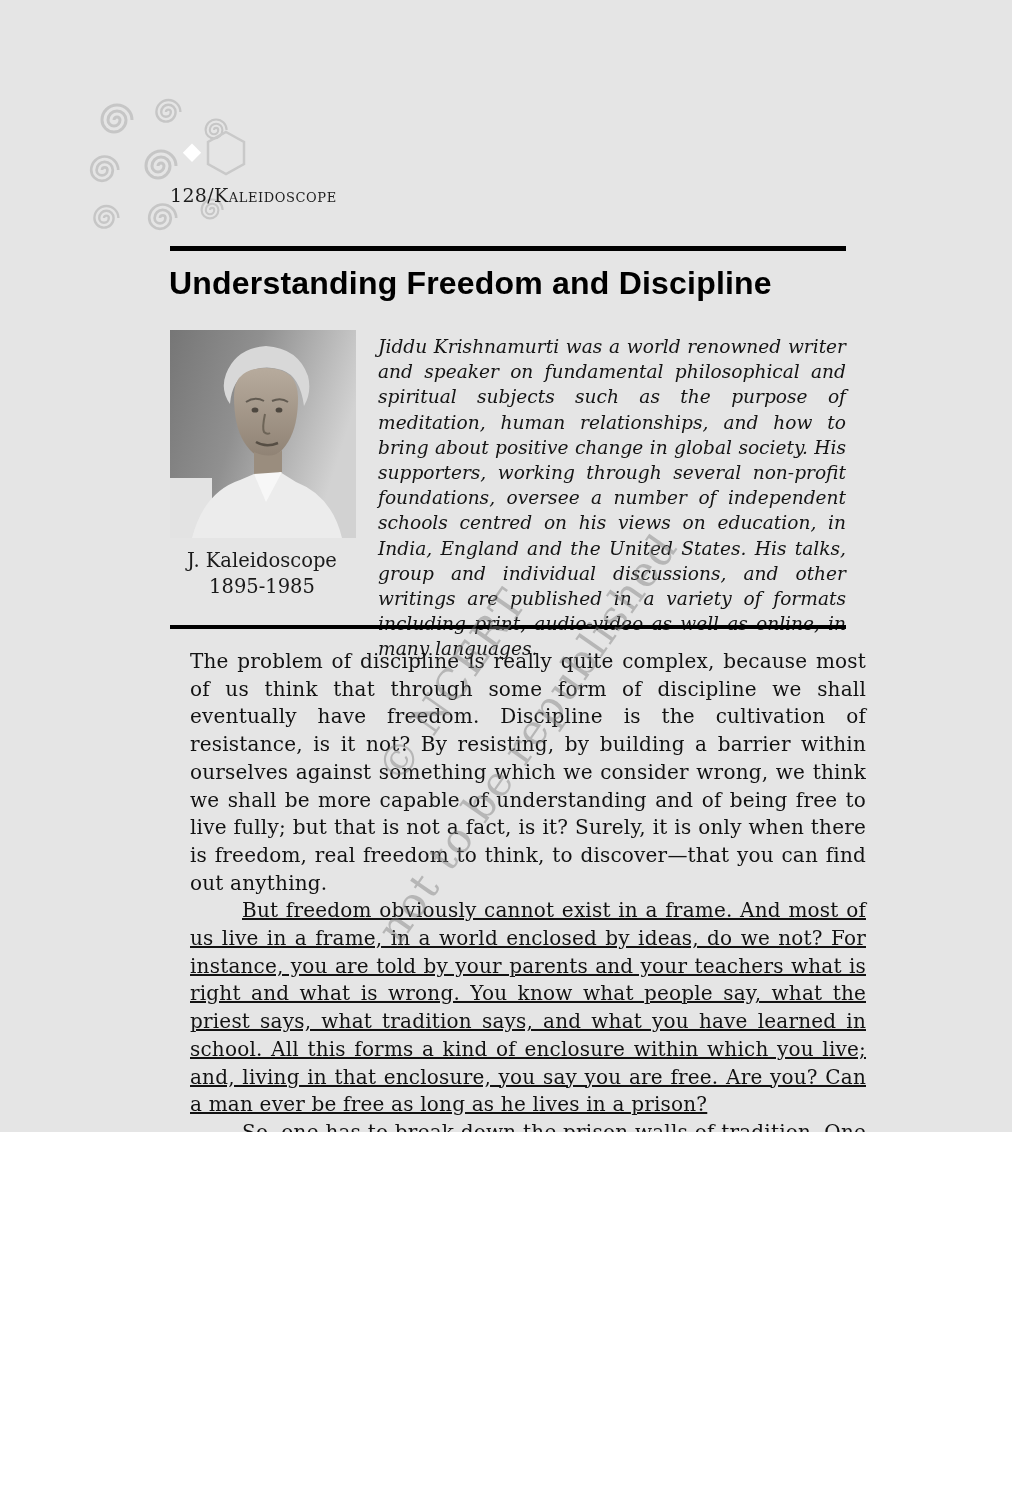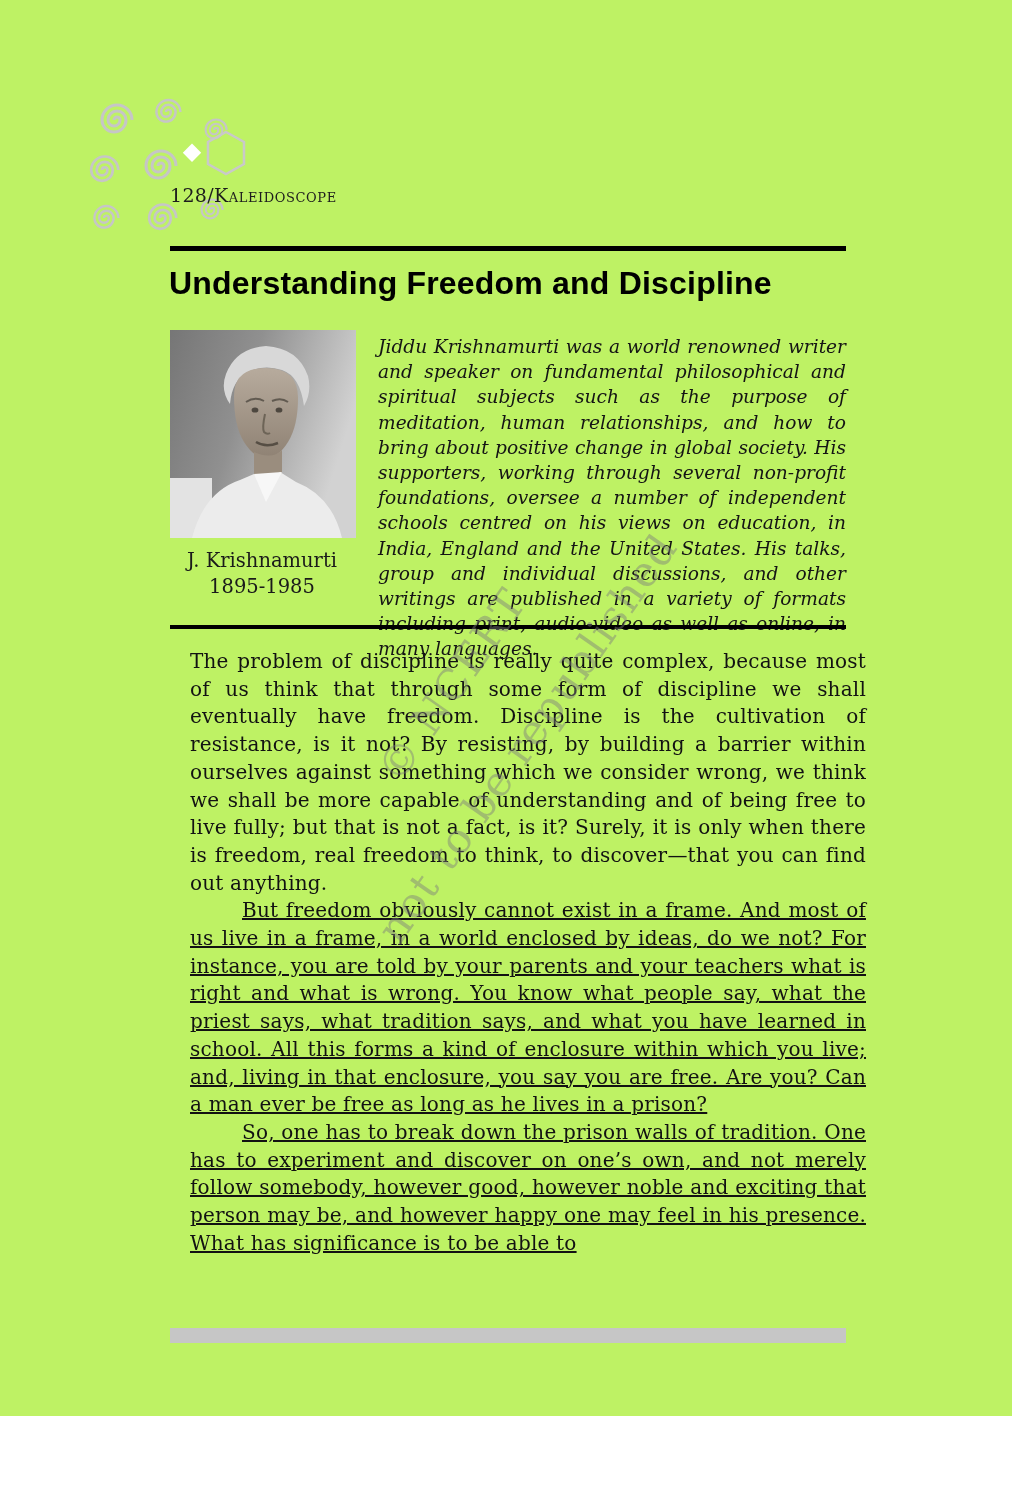--- a/index.html
+++ b/index.html
@@ -1,20 +1,20 @@
 <!DOCTYPE html>
 <html><head>
 <meta charset="utf-8">
 <style>
   html, body { margin: 0; padding: 0; background: #ffffff; }
   .page {
     position: relative;
     width: 1012px;
-    height: 1416px;
-    background: #bef264;
+    height: 1132px;
+    background: #e5e5e5;
     font-family: "DejaVu Serif", "Liberation Serif", serif;
     color: #161616;
     overflow: hidden;
   }
 
   .deco { position: absolute; left: 74px; top: 88px; }
 
   .running-head {
     position: absolute; left: 170px; top: 184px;
     font-size: 19px; color: #1d1d1d; letter-spacing: 0.3px;
@@ -136,21 +136,21 @@
       </g>
       <path d="M95 84 q-3 14 -1 18 q3 3 6 1" stroke="#6d6457" stroke-width="2" fill="none"></path>
       <path d="M86 112 q10 6 22 1" stroke="#564e44" stroke-width="2.5" fill="none"></path>
       <path d="M84 122 L84 148 L112 148 L112 120 Q102 130 84 122 Z" fill="#9a8d7e"></path>
       <path d="M22 208 Q34 162 70 150 L84 144 Q96 158 110 142 L126 152 Q162 166 172 208 Z" fill="#ececec"></path>
       <path d="M84 144 L96 172 L112 142 Z" fill="#f7f7f7"></path>
     </svg>
   </div>
 
   <div class="caption">
-    <div>J. Krishnamurti</div>
+    <div>J. Kaleidoscope</div>
     <div>1895-1985</div>
   </div>
 
   <div class="intro">Jiddu Krishnamurti was a world renowned writer and speaker on fundamental philosophical and spiritual subjects such as the purpose of meditation, human relationships, and how to bring about positive change in global society. His supporters, working through several non-profit foundations, oversee a number of independent schools centred on his views on education, in India, England and the United States. His talks, group and individual discussions, and other writings are published in a variety of formats including print, audio-video as well as online, in many languages.</div>
 
   <div class="rule rule2"></div>
 
   <div class="body-text">
     <p>The problem of discipline is really quite complex, because most of us think that through some form of discipline we shall eventually have freedom. Discipline is the cultivation of resistance, is it not? By resisting, by building a barrier within ourselves against something which we consider wrong, we think we shall be more capable of understanding and of being free to live fully; but that is not a fact, is it? Surely, it is only when there is freedom, real freedom to think, to discover—that you can find out anything.</p>
     <p>But freedom obviously cannot exist in a frame. And most of us live in a frame, in a world enclosed by ideas, do we not? For instance, you are told by your parents and your teachers what is right and what is wrong. You know what people say, what the priest says, what tradition says, and what you have learned in school. All this forms a kind of enclosure within which you live; and, living in that enclosure, you say you are free. Are you? Can a man ever be free as long as he lives in a prison?</p>

